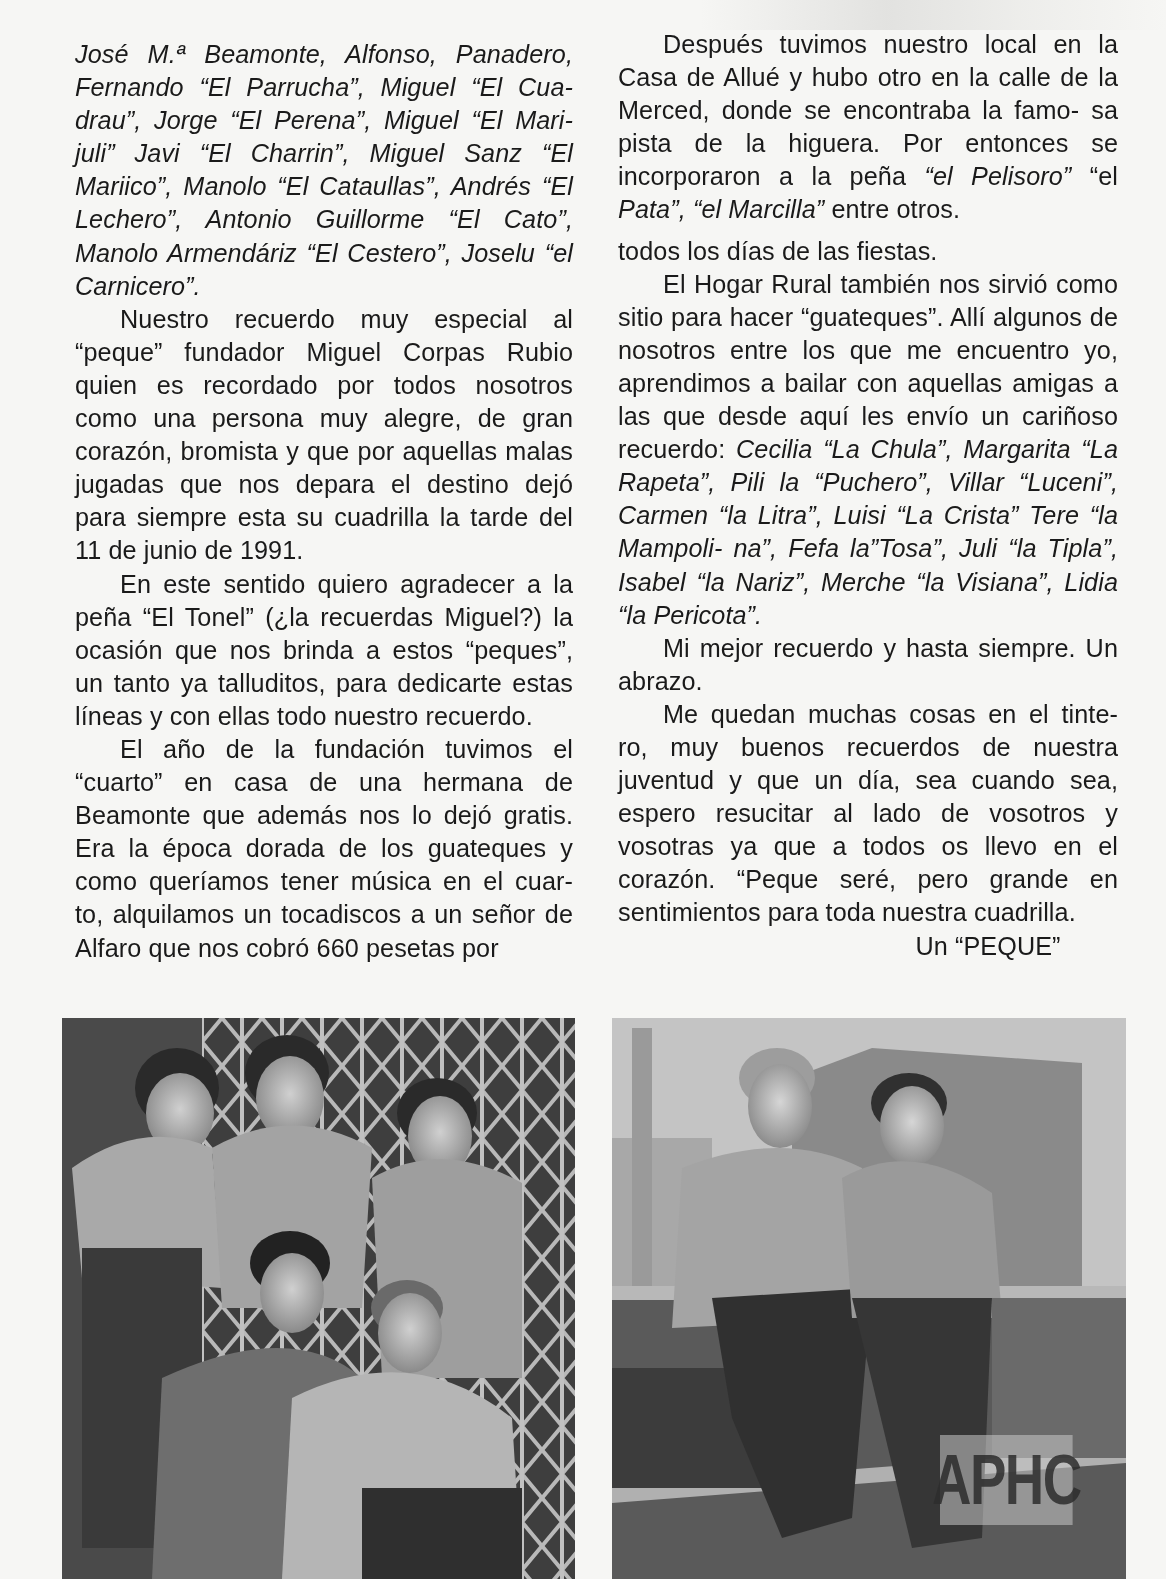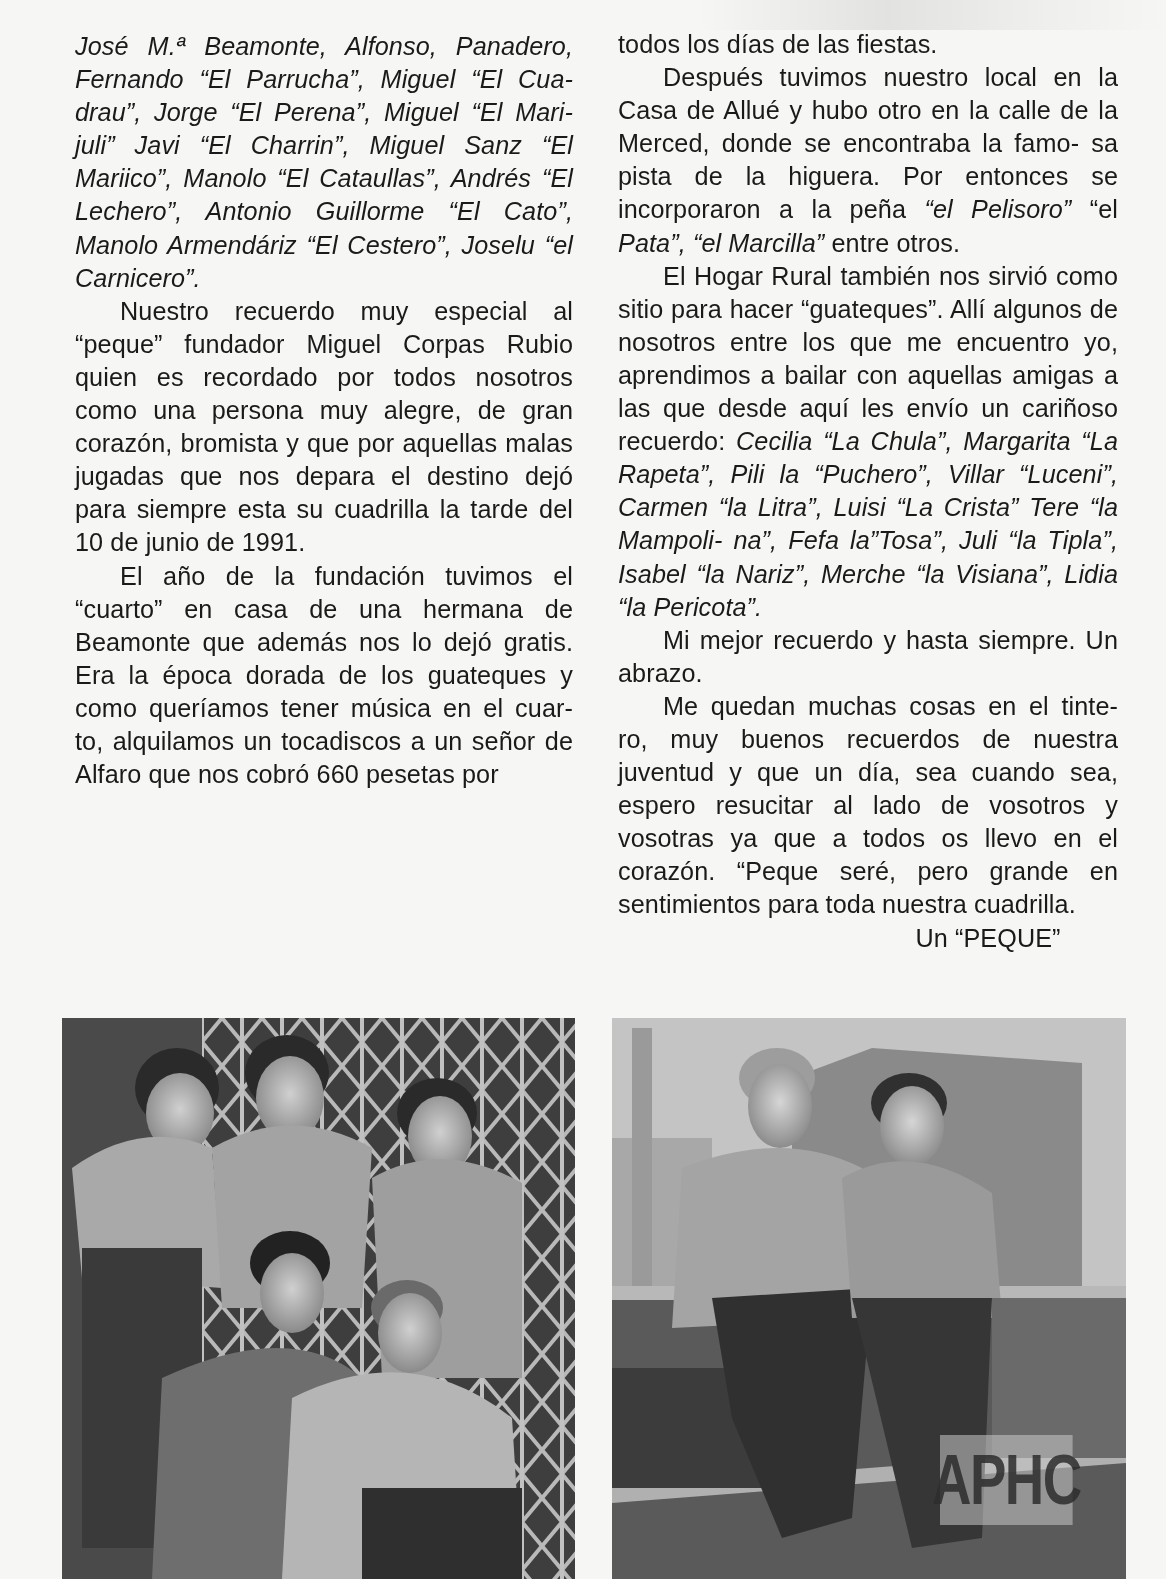--- a/index.html
+++ b/index.html
@@ -24,21 +24,21 @@
     width: 498px;
     font-size: 25.2px;
     line-height: 33.1px;
     text-align: justify;
     hyphens: manual;
     letter-spacing: 0.1px;
   }
   .col-left { left: 75px; }
   .col-right { left: 618px; top: 28px; width: 500px; }
   .para { margin: 0; text-indent: 45px; }
-  .para.noindent { text-indent: 0; }
+  .para.noindent { text-indent: 0; margin-top: 8px; }
   .it { font-style: italic; }
   .signature {
     text-align: center;
     padding-left: 240px;
     text-indent: 0;
     margin: 0;
   }
   .photo {
     position: absolute;
     top: 1018px;
@@ -65,27 +65,28 @@
     transform-origin: left center;
   }
 </style>
 </head>
 <body>
 
 <div class="page-smudge"></div>
 
 <div class="column col-left">
   <p class="para noindent it">José M.ª Beamonte, Alfonso, Panadero, Fernando “El Parrucha”, Miguel “El Cua- drau”, Jorge “El Perena”, Miguel “El Mari- juli” Javi “El Charrin”, Miguel Sanz “El Mariico”, Manolo “El Cataullas”, Andrés “El Lechero”, Antonio Guillorme “El Cato”, Manolo Armendáriz “El Cestero”, Joselu “el Carnicero”.</p>
-  <p class="para">Nuestro recuerdo muy especial al “peque” fundador Miguel Corpas Rubio quien es recordado por todos nosotros como una persona muy alegre, de gran corazón, bromista y que por aquellas malas jugadas que nos depara el destino dejó para siempre esta su cuadrilla la tarde del 10 de junio de 1991.</p>
+  <p class="para">Nuestro recuerdo muy especial al “peque” fundador Miguel Corpas Rubio quien es recordado por todos nosotros como una persona muy alegre, de gran corazón, bromista y que por aquellas malas jugadas que nos depara el destino dejó para siempre esta su cuadrilla la tarde del 11 de junio de 1991.</p>
+  <p class="para">En este sentido quiero agradecer a la peña “El Tonel” (¿la recuerdas Miguel?) la ocasión que nos brinda a estos “peques”, un tanto ya talluditos, para dedicarte estas líneas y con ellas todo nuestro recuerdo.</p>
   <p class="para">El año de la fundación tuvimos el “cuarto” en casa de una hermana de Beamonte que además nos lo dejó gratis. Era la época dorada de los guateques y como queríamos tener música en el cuar- to, alquilamos un tocadiscos a un señor de Alfaro que nos cobró 660 pesetas por</p>
 </div>
 
 <div class="column col-right">
+  <p class="para"><span>Después tuvimos nuestro local en la Casa de Allué y hubo otro en la calle de la Merced, donde se encontraba la famo- sa pista de la higuera. Por entonces se incorporaron a la peña </span><span class="it">“el Pelisoro”</span><span> “el </span><span class="it">Pata”, “el Marcilla”</span><span> entre otros.</span></p>
   <p class="para noindent">todos los días de las fiestas.</p>
-  <p class="para"><span>Después tuvimos nuestro local en la Casa de Allué y hubo otro en la calle de la Merced, donde se encontraba la famo- sa pista de la higuera. Por entonces se incorporaron a la peña </span><span class="it">“el Pelisoro”</span><span> “el </span><span class="it">Pata”, “el Marcilla”</span><span> entre otros.</span></p>
   <p class="para"><span>El Hogar Rural también nos sirvió como sitio para hacer “guateques”. Allí algunos de nosotros entre los que me encuentro yo, aprendimos a bailar con aquellas amigas a las que desde aquí les envío un cariñoso recuerdo: </span><span class="it">Cecilia “La Chula”, Margarita “La Rapeta”, Pili la “Puchero”, Villar “Luceni”, Carmen “la Litra”, Luisi “La Crista” Tere “la Mampoli- na”, Fefa la”Tosa”, Juli “la Tipla”, Isabel “la Nariz”, Merche “la Visiana”, Lidia “la Pericota”.</span></p>
   <p class="para">Mi mejor recuerdo y hasta siempre. Un abrazo.</p>
   <p class="para">Me quedan muchas cosas en el tinte- ro, muy buenos recuerdos de nuestra juventud y que un día, sea cuando sea, espero resucitar al lado de vosotros y vosotras ya que a todos os llevo en el corazón. “Peque seré, pero grande en sentimientos para toda nuestra cuadrilla.</p>
   <p class="signature">Un “PEQUE”</p>
 </div>
 
 <div class="photo photo-left" title="Black and white group photo of five young men posing in front of a folding metal gate">
   <svg viewBox="0 0 513 561" preserveAspectRatio="none">
     <defs>
       <pattern id="gate" width="40" height="48" patternUnits="userSpaceOnUse">

